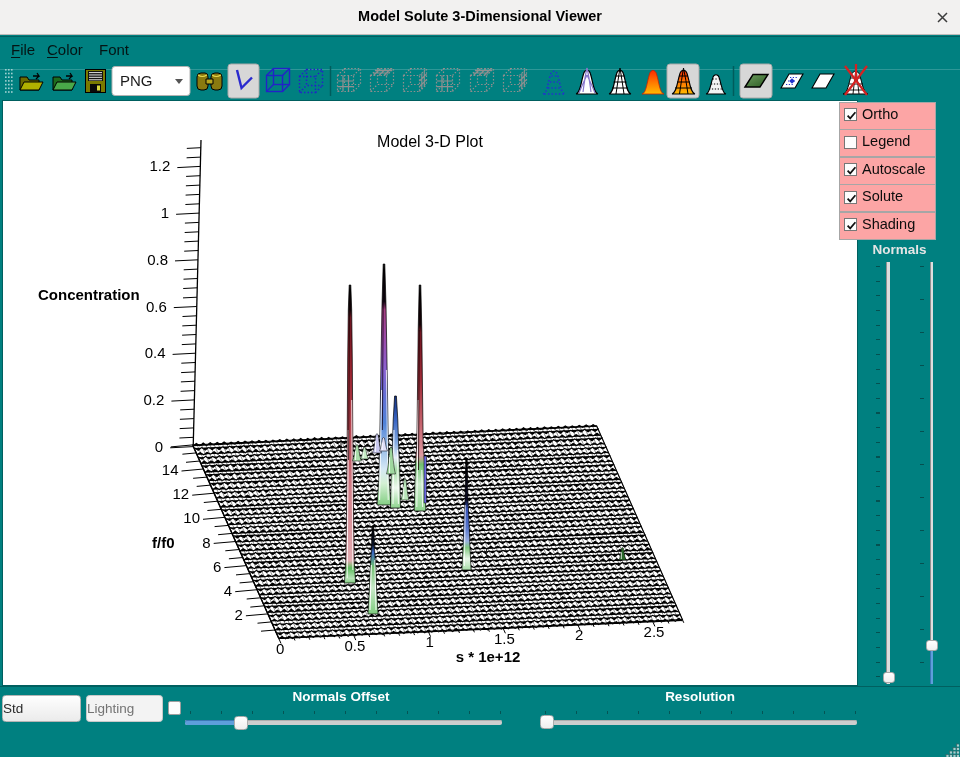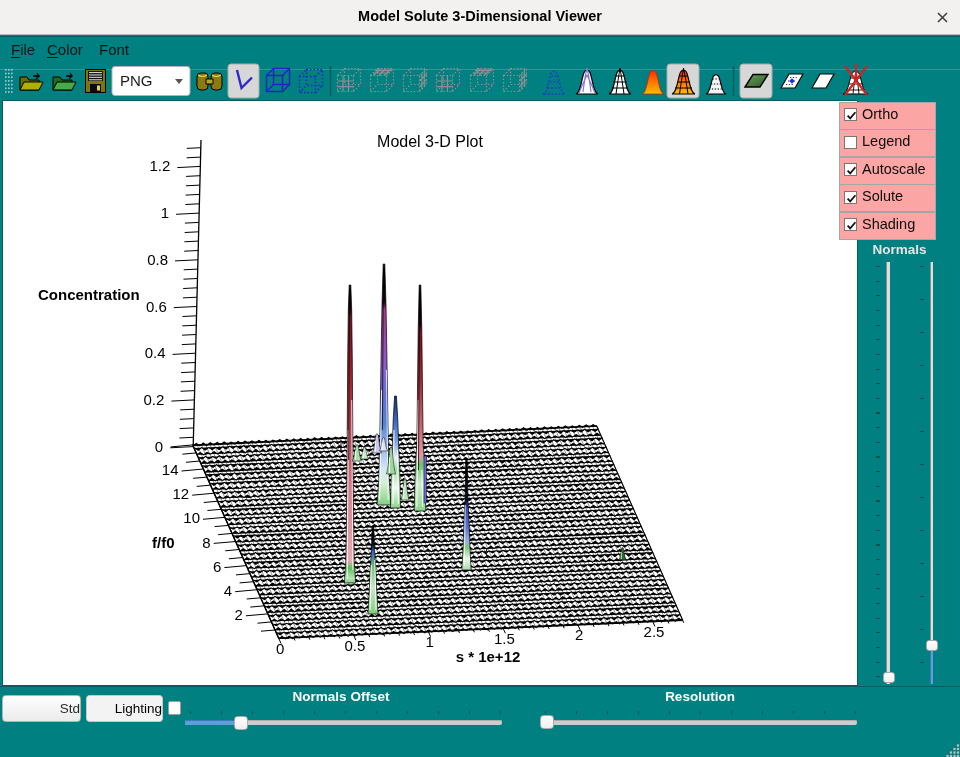--- a/index.html
+++ b/index.html
@@ -15,23 +15,23 @@
 .cbrow{position:absolute;left:839px;width:97px;height:28px;background:#fca5a5;box-shadow:0 0 0 1px #a6a6a6 inset}
 .cbbox{position:absolute;left:5px;top:6.5px;width:13px;height:13px;background:#fdfdfd;border:1px solid #777}
 .cbtext{position:absolute;left:23px;top:4px;font-size:14.5px;color:#0d0d0d}
 .normals{position:absolute;left:851px;top:242px;width:97px;text-align:center;font-size:13.5px;font-weight:bold;color:#e5e5e5}
 .vtrack{position:absolute;width:3.6px;background:linear-gradient(to right,#8f8f8f 0 1px,#dedede 1px 100%)}
 .vfill{position:absolute;width:3.6px;background:linear-gradient(to right,#3c78b5 0 1px,#5e9edb 1px 100%)}
 .vticksL{position:absolute;left:875.5px;top:266px;width:4px;height:419px;background:repeating-linear-gradient(to bottom,rgba(10,40,40,0.55) 0 1.2px,transparent 1.2px 14.65px)}
 .vticksR{position:absolute;left:919.5px;top:266px;width:4px;height:419px;background:repeating-linear-gradient(to bottom,rgba(10,40,40,0.55) 0 1.2px,transparent 1.2px 33px)}
 .handle{position:absolute;background:linear-gradient(#ffffff,#f0f0f0);border:1px solid #a8a8a8;border-radius:3px}
 .bbar{position:absolute;left:0;top:686px;width:960px;height:71px;border-top:1px solid rgba(0,0,0,0.25)}
-.btn{position:absolute;top:694.5px;height:27.5px;border-radius:3.5px;font-size:13.5px;text-align:right;line-height:26px}
+.btn{position:absolute;top:694.5px;height:27.5px;border-radius:3.5px;font-size:13.5px;text-align:left;line-height:26px}
 .btn.std{left:2px;width:79px;background:linear-gradient(#fefefe,#ebebeb);border:1px solid #b4b4b4;color:#2a2a2a}
-.btn.lit{left:86px;width:77px;background:#f3f3f3;border:1px solid #c9c9c9;color:#000000}
+.btn.lit{left:86px;width:77px;background:#f3f3f3;border:1px solid #c9c9c9;color:#737373}
 .bcheck{position:absolute;left:167.5px;top:701px;width:13.5px;height:13.5px;background:#fdfdfd;border:1px solid #9e9e9e;border-radius:2px}
 .slabel{position:absolute;top:689px;width:200px;text-align:center;font-size:13.5px;font-weight:bold;color:#fff}
 .hticks{position:absolute;top:710.5px;height:3.5px;background:repeating-linear-gradient(to right,rgba(10,40,40,0.5) 0 1.2px,transparent 1.2px 31px)}
 .htrack{position:absolute;top:720px;height:4.5px;background:#cdcdcd;border-radius:2px;box-shadow:inset 0 1px 0 #adadad}
 .hfill{position:absolute;top:720px;height:4.5px;background:#5e9edb;border-radius:2px 0 0 2px;box-shadow:inset 0 1px 0 #3c78b5}
 .hhandle{position:absolute;width:14px;height:14px;background:linear-gradient(#ffffff,#efefef);border:1px solid #adadad;border-radius:3.5px}
 </style></head><body>
 <div class="titlebar">
     <div class="title">Model Solute 3-Dimensional Viewer</div>
 <svg class="closex" width="13" height="13" viewBox="0 0 13 13">

